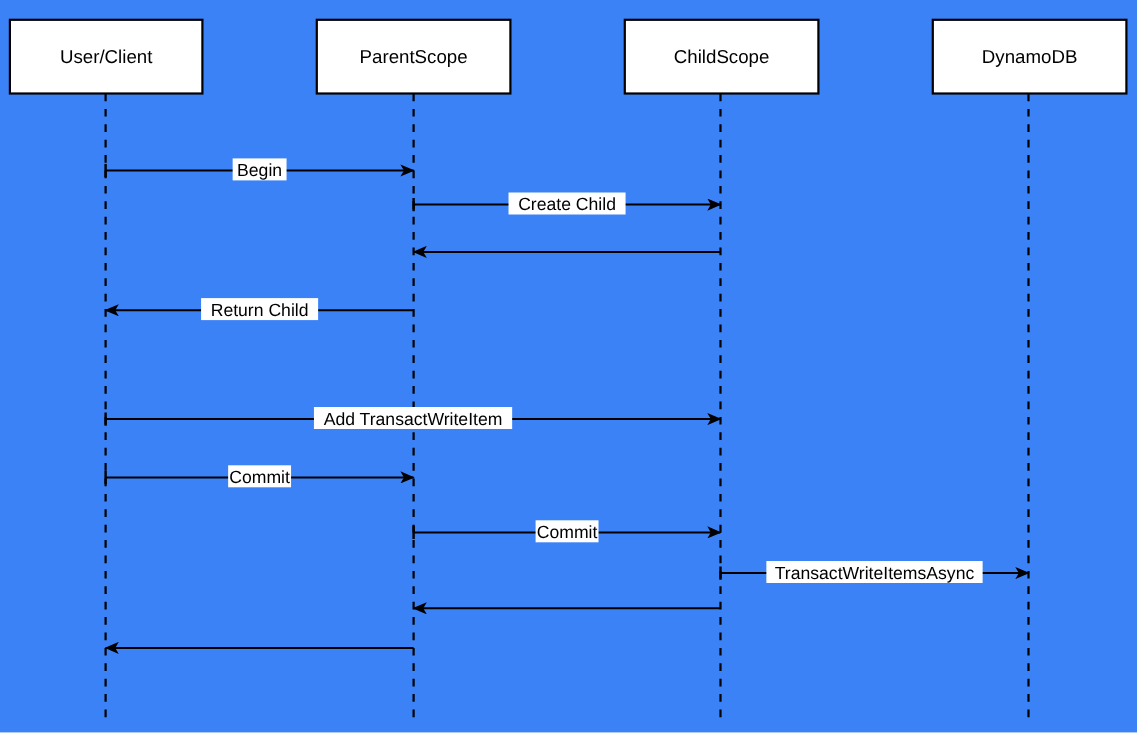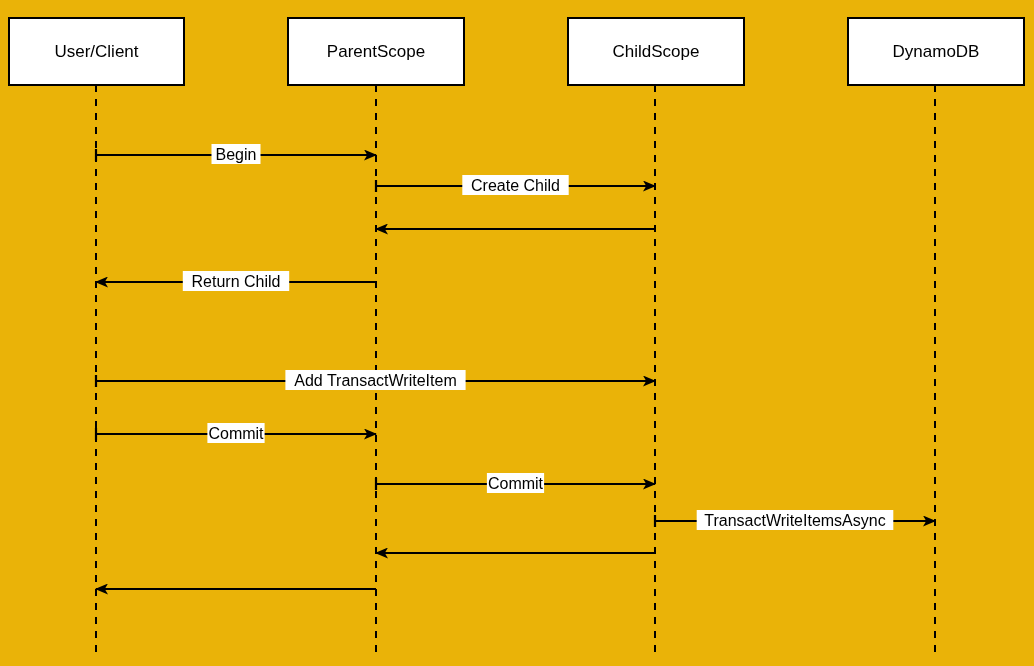--- a/index.html
+++ b/index.html
@@ -11,21 +11,21 @@
   body {
     font-family: "Liberation Sans", sans-serif;
     width: 1034px;
     height: 666px;
     overflow: hidden;
   }
   #diagram-root {
     position: relative;
     width: 1034px;
     height: 666px;
-    background: #eab308;
+    background: #3b82f6;
   }
   svg#seq-svg {
     position: absolute;
     left: 0;
     top: 0;
     width: 1034px;
     height: 666px;
     display: block;
   }
   .participant-box-rect {

